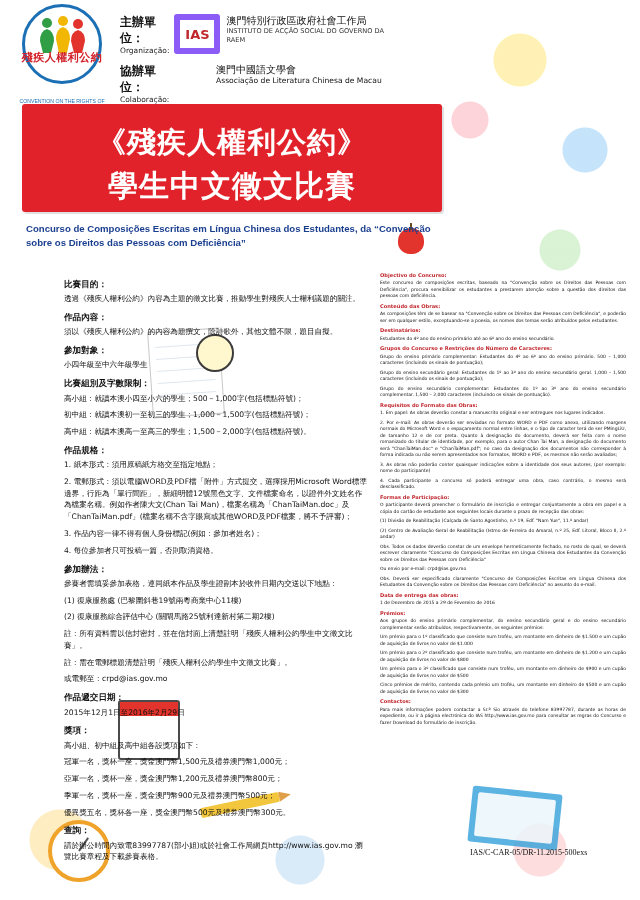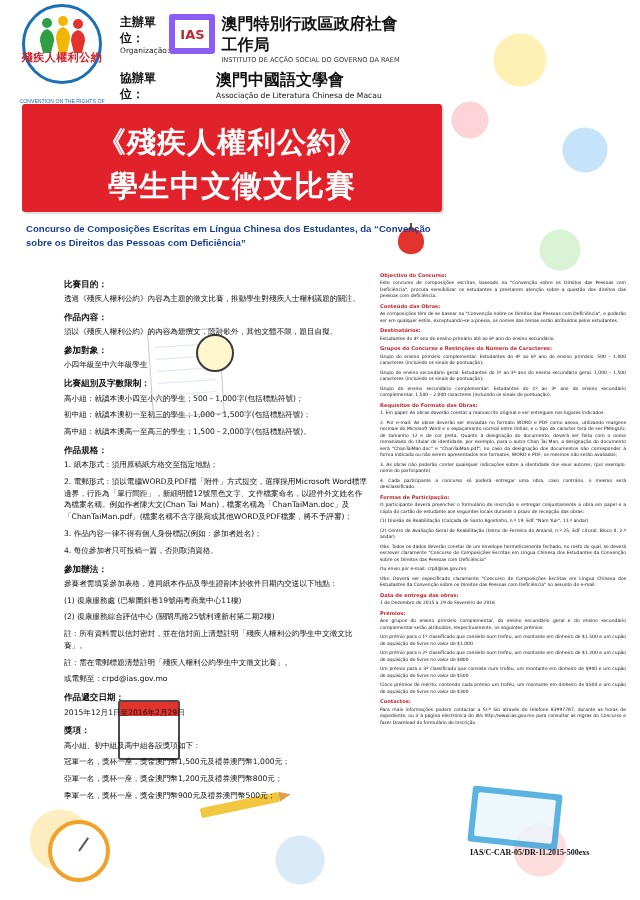--- a/index.html
+++ b/index.html
@@ -39,21 +39,21 @@
   .org-row{display:flex;align-items:flex-start;margin-bottom:6px;}
   .org-lbl{width:56px;line-height:1.35;}
   .org-lbl .cn{font-weight:bold;font-size:12px;display:block;}
   .org-lbl .pt{font-size:7.5px;display:block;color:#222;}
   .org-badge{
     width:34px;height:28px;border:6px solid #8b5cf6;border-radius:3px;
     margin:0 6px 0 0;flex:none;position:relative;background:#fff;
   }
   .org-badge .m{position:absolute;left:50%;top:50%;transform:translate(-50%,-50%);
     font-size:13px;color:#c0272d;font-weight:bold;}
-  .org-val .cn{font-weight:bold;font-size:16px;display:block;line-height:1.3;}
+  .org-val .cn{font-weight:normal;font-size:10px;display:block;line-height:1.3;}
   .org-val .pt{font-size:6.6px;display:block;color:#333;line-height:1.3;}
   .org-val .pt2{font-size:7.6px;display:block;color:#111;line-height:1.3;}
 
   
   .banner{
     position:absolute;left:22px;top:104px;width:420px;height:108px;
     background:#e2222a;border-radius:3px;
     box-shadow:2px 2px 0 rgba(0,0,0,.12);
   }
   .banner .t1,.banner .t2{
@@ -84,21 +84,20 @@
     font-size:4.5px;line-height:1.45;color:#111;
     text-align:justify;
   }
   .pt-col h4{font-size:5.1px;margin:0 0 1px 0;color:#c0272d;font-weight:bold;}
   .pt-col p{margin:0 0 3px 0;}
 
   
   .footer-code{
     position:absolute;left:470px;top:848px;font-size:8px;color:#111;
     font-family:"Liberation Serif",serif;
-    font-weight:bold;
   }
   
   .clock{position:absolute;left:48px;top:820px;width:54px;height:54px;border-radius:50%;
     border:4px solid #f0a32a;background:#fff;}
   .clock:after{content:"";position:absolute;left:50%;top:50%;width:2px;height:16px;
     background:#555;transform-origin:bottom;transform:translate(-50%,-100%) rotate(35deg);}
   .pencil{position:absolute;left:200px;top:800px;width:80px;height:10px;background:#f2c63d;
     border-radius:2px;transform:rotate(-12deg);}
   .pencil:after{content:"";position:absolute;right:-12px;top:0;border-left:12px solid #e0a04a;
     border-top:5px solid transparent;border-bottom:5px solid transparent;}
@@ -223,20 +222,25 @@
     <div class="sec">
       <h3>作品遞交日期：</h3>
       <p>2015年12月1日至2016年2月29日</p>
     </div>
     <div class="sec">
       <h3>獎項：</h3>
       <p>高小組、初中組及高中組各設獎項如下：</p>
       <p>冠軍一名，獎杯一座，獎金澳門幣1,500元及禮券澳門幣1,000元；</p>
       <p>亞軍一名，獎杯一座，獎金澳門幣1,200元及禮券澳門幣800元；</p>
       <p>季軍一名，獎杯一座，獎金澳門幣900元及禮券澳門幣500元；</p>
+      <p>優異獎五名，獎杯各一座，獎金澳門幣500元及禮券澳門幣300元。</p>
+    </div>
+    <div class="sec">
+      <h3>查詢：</h3>
+      <p>請於辦公時間內致電83997787(部小姐)或於社會工作局網頁http://www.ias.gov.mo 瀏覽比賽章程及下載參賽表格。</p>
     </div>
   </div>
 
 <div class="pt-col" id="pt-col">
     <div class="sec">
       <h4>Objectivo do Concurso:</h4>
       <p>Este concurso de composições escritas, baseado na "Convenção sobre os Direitos das Pessoas com Deficiência", procura sensibilizar os estudantes a prestarem atenção sobre a questão dos direitos das pessoas com deficiência.</p>
     </div>
     <div class="sec">
       <h4>Conteúdo das Obras:</h4>

